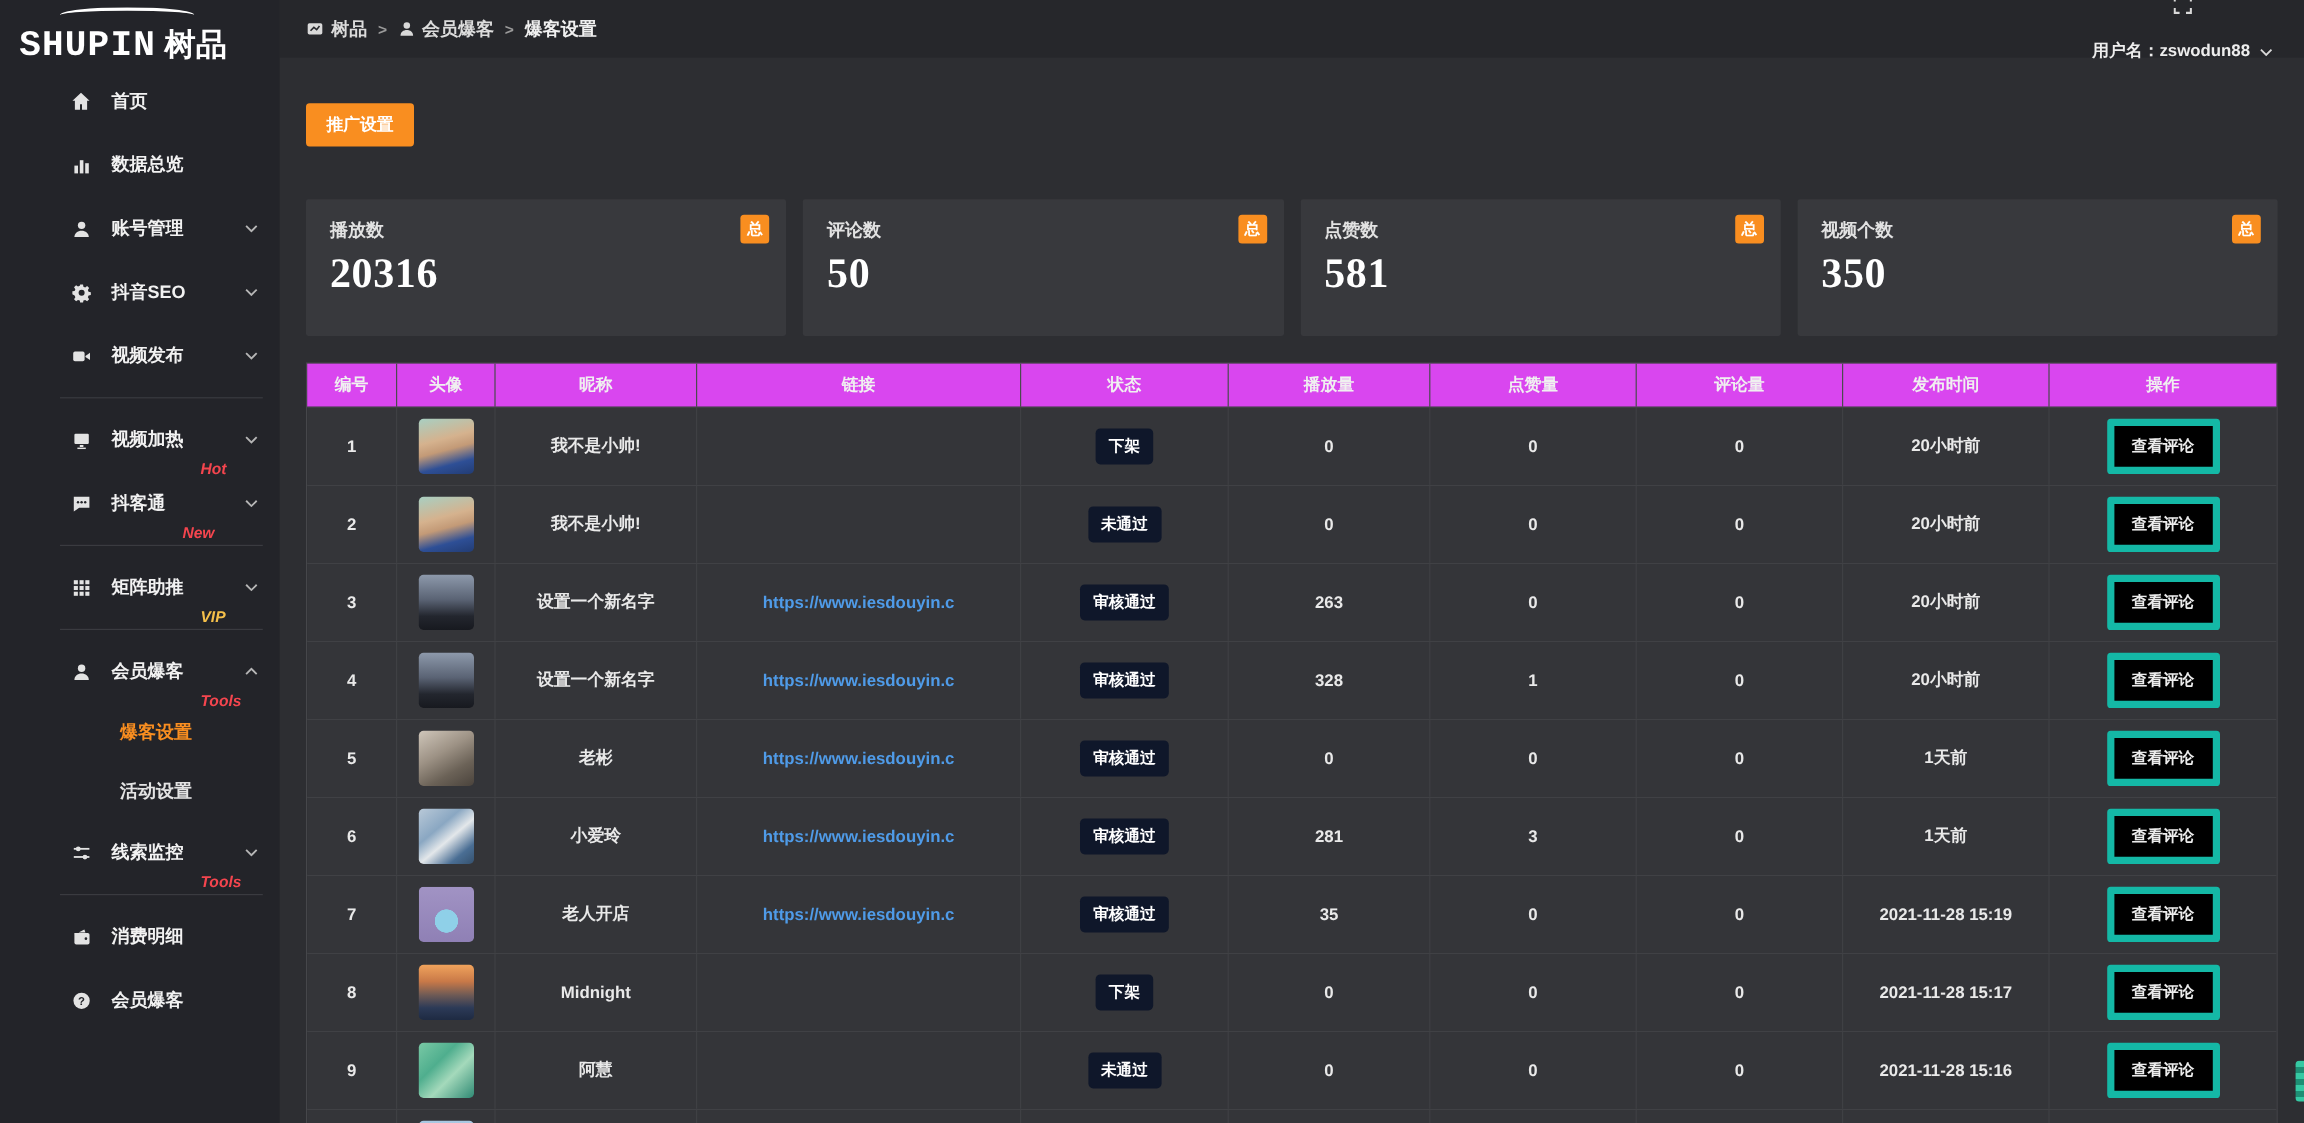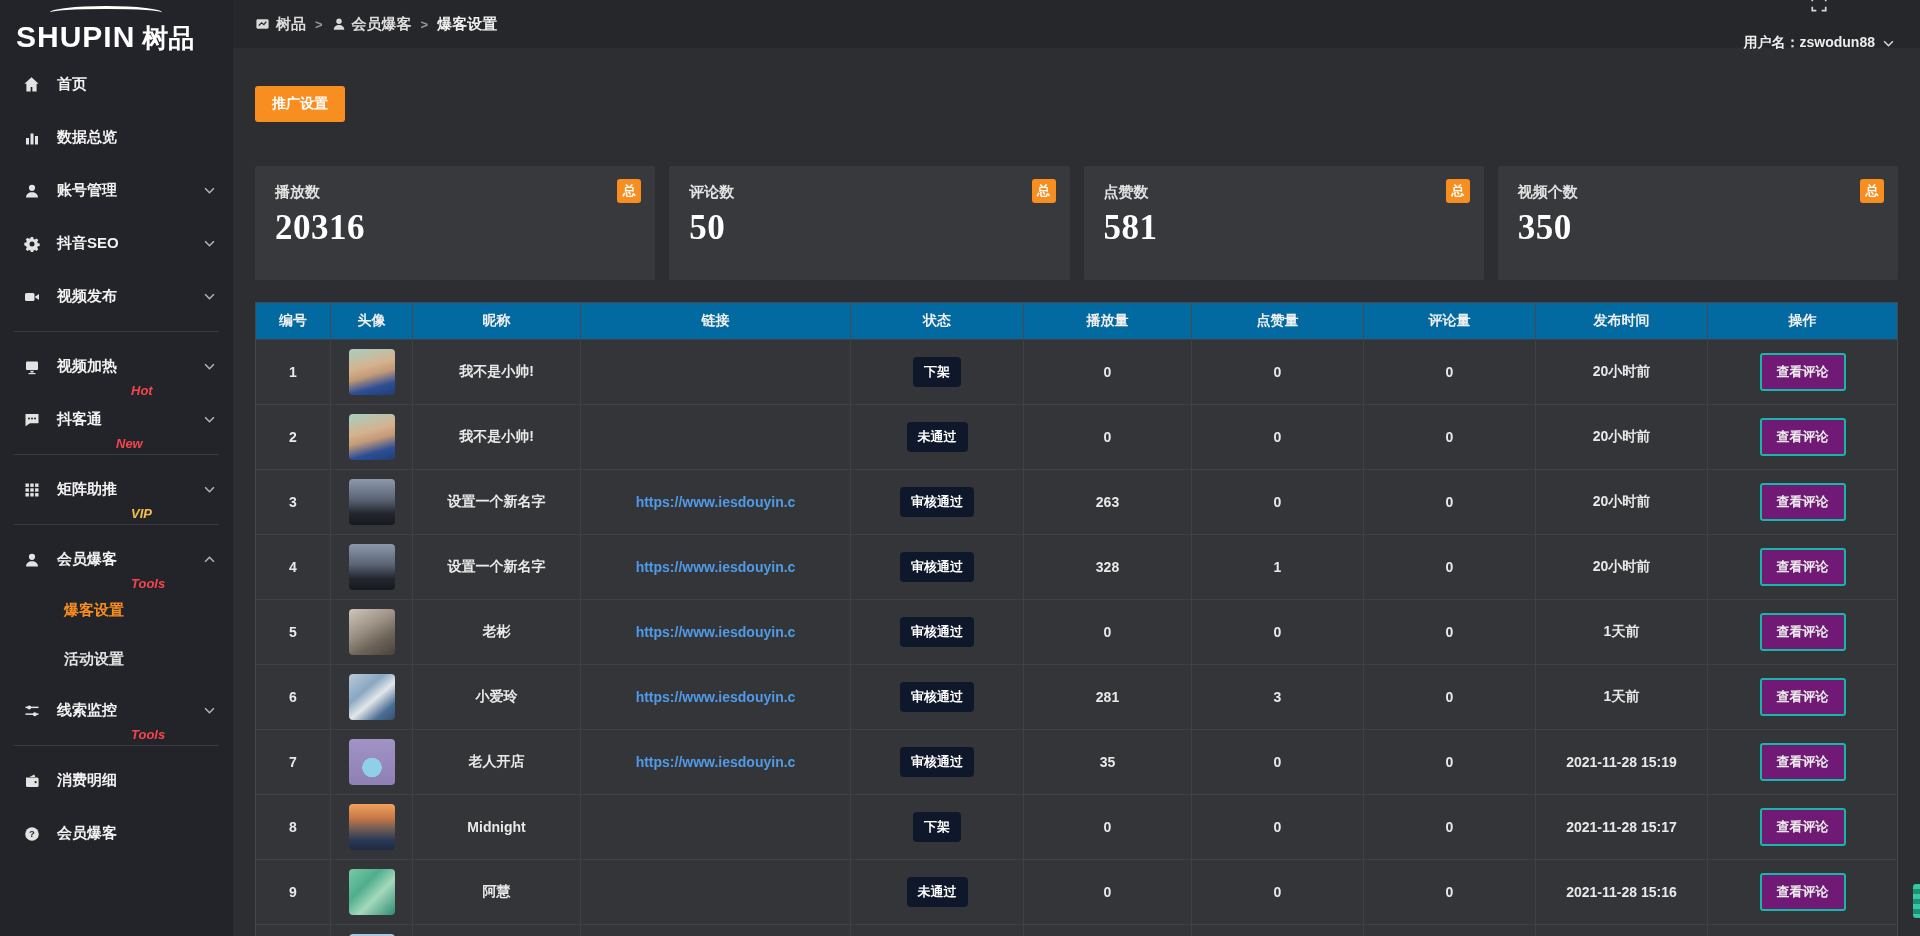--- a/index.html
+++ b/index.html
@@ -7,23 +7,23 @@
   body {
     font-family:"Liberation Sans","DejaVu Sans",sans-serif;
     background:#2d2e32; color:#e8e8e8; position:relative; display:flex;
   }
   
   .sidebar { width:233px; min-width:233px; height:936px; background:#232429; overflow:hidden; }
   .logo { padding:10px 0 4px 16px; height:56px; position:relative; }
   .logo-arc { position:absolute; left:50px; top:6px; width:112px; height:13px;
     border-top:3px solid #fff; border-radius:100% 100% 0 0; }
   .logo-text { display:flex; align-items:baseline; margin-top:10px; }
-  .logo-en { font-size:30px; font-weight:800; letter-spacing:1px; color:#fff; }
+  .logo-en { font-size:30px; font-weight:800; letter-spacing:1px; color:#fff;font-family:Liberation Mono, monospace; }
   .logo-cn { font-size:26px; font-weight:700; color:#fff; margin-left:7px; }
-  .nav { padding-top:2px; }
+  .nav { padding-top:2px;padding-left:36px; }
   .nav-item { display:flex; align-items:center; height:53px; padding:0 18px 0 22px; cursor:pointer; }
   .nav-icon { width:19px; margin-right:16px; display:flex; justify-content:center; }
   .nav-label { font-size:15px; font-weight:600; color:#f2f2f2; }
   .nav-badge { font-style:italic; font-weight:700; font-size:13px; margin-left:14px;margin-top:47px; }
   .badge-red { color:#f4454e; } .badge-gold { color:#f5c04a; }
   .nav-chevron { margin-left:auto; display:flex; }
   .chev-up { transform:rotate(180deg); }
   .submenu-item { height:49px; display:flex; align-items:center; padding-left:64px;
     font-size:15px; font-weight:600; color:#e3e3e3; cursor:pointer; }
   .submenu-item.active { color:#f98e20; }
@@ -52,34 +52,34 @@
   .card-value { font-size:35px; font-weight:600; color:#fff; margin-top:6px; letter-spacing:.5px;font-family:Liberation Serif, serif; }
   .card-badge { position:absolute; top:13px; right:14px; width:24px; height:24px;
     background:#f98e20; color:#fff; font-size:13px; font-weight:700; border-radius:3px;
     display:flex; align-items:center; justify-content:center; }
   
   .table { margin-top:22px; border:1px solid #46474b; }
   .tr { display:grid;
     grid-template-columns:75px 82px 168px 270px 173px 168px 172px 172px 172px 1fr;
     background:#343539; }
   .tr + .tr { border-top:1px solid #404145; }
-  .thead { background:#0369a1; }
+  .thead { background:#d946ef; }
   .th { height:36px; display:flex; align-items:center; justify-content:center;
     font-size:14px; font-weight:700; color:#f0f0f0; border-right:1px solid #4a4b4f; }
   .th:last-child { border-right:none;text-align:right; }
   .td { height:64px; display:flex; align-items:center; justify-content:center;
     font-size:14px; font-weight:600; color:#e9e9e9; border-right:1px solid #3f4044;
     overflow:hidden; white-space:nowrap; padding:0 6px; }
   .td:last-child { border-right:none; }
   .td.link { color:#4f9be8; cursor:pointer; }
   .avatar { width:46px; height:46px; border-radius:4px; display:block; }
   .status-badge { background:#0f172a; color:#fff; font-size:13px; font-weight:600;
     padding:6px 11px; border-radius:4px; white-space:nowrap; }
   .status-badge:empty { display:none; }
-  .view-btn { background:#701a75; border:2px solid #14b8a6; color:#ececec; font-size:13px;
+  .view-btn { background:#000000; border:6px solid #14b8a6; color:#ececec; font-size:13px;
     font-weight:600; padding:8px 15px; border-radius:3px; cursor:pointer; font-family:inherit; }
   .view-btn:empty { display:none; }
   
   .floating-widget { position:absolute; right:0; top:884px; width:7px; height:34px;
     border-radius:3px 0 0 3px;
     background:repeating-linear-gradient(180deg,#35c9a3 0 5px,#1d8f74 5px 10px); }
   svg { display:block; }
 </style>
 </head>
 <body>

